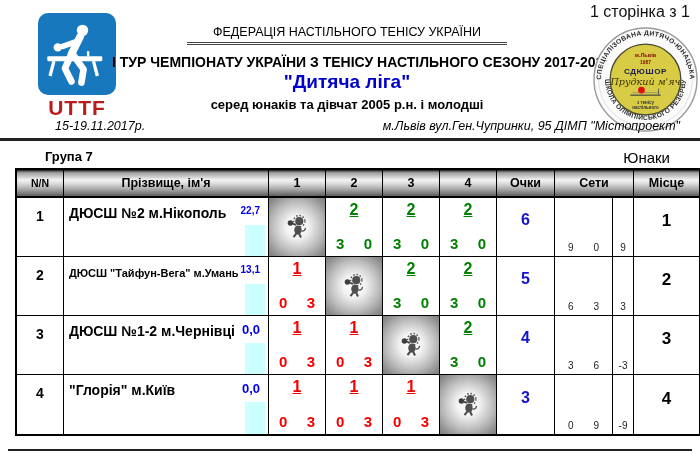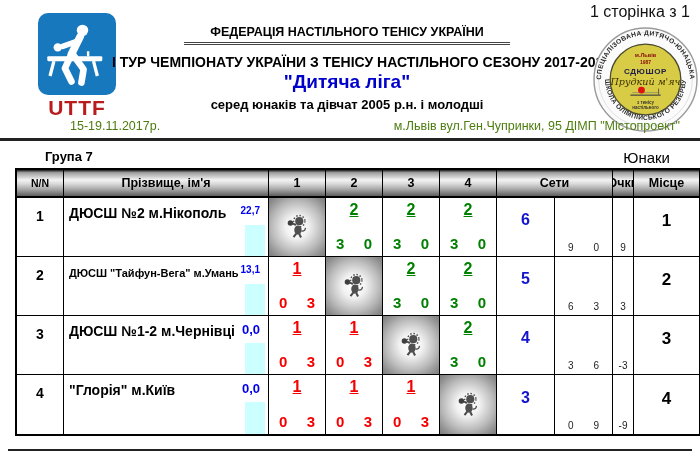--- a/index.html
+++ b/index.html
@@ -10,28 +10,28 @@
   
   .page-indicator { position:absolute; top:3px; right:10px; font-size:16px; color:#111; }
 
   .logo-wrap { position:absolute; left:38px; top:13px; width:78px; text-align:center; }
   .logo-box { width:78px; height:82px; background:#1878BE; border-radius:10px;
               display:flex; align-items:center; justify-content:center; }
   .logo-box svg { width:66px; height:66px; }
   .logo-text { margin-top:1px; color:#b91c1c; font-weight:bold; font-size:21px; letter-spacing:1px; }
 
   .head-center { position:absolute; left:112px; right:118px; top:22px; text-align:center; }
-  .fed-title { display:inline-block; font-weight:bold; font-size:12.5px; padding:0 26px 3px 26px;
+  .fed-title { display:inline-block; font-weight:normal; font-size:12.5px; padding:0 26px 3px 26px;
                border-bottom:3px double #444; }
   .tour-title { margin-top:9px; font-weight:bold; font-size:14px; white-space:nowrap; }
   .league-title { margin-top:1px; font-weight:bold; font-size:19px; color:#0000CC; }
   .subtitle { margin-top:4px; font-weight:bold; font-size:13px; }
 
-  .date-line { position:absolute; left:0; right:0; top:119px; height:17px; 
-               font-size:12.5px; color:#4d7c0f;margin-left:15px; }
+  .date-line { position:absolute; left:0; right:0; top:119px; height:17px; font-style:italic;
+               font-size:12.5px; color:#000000; }
   .date-left { position:absolute; left:55px; top:0; }
   .venue-right { position:absolute; right:20px; top:0; }
 
   .rule-top { position:absolute; left:0; top:138px; width:700px; height:3px;
               border-top:2px solid #222; border-bottom:1px solid #222; }
   .rule-bottom { position:absolute; left:8px; top:449px; width:684px; height:0;
                  border-top:2px solid #222; }
 
   
   .seal { position:absolute; left:592px; top:26px; width:107px; height:107px; }
@@ -157,22 +157,22 @@
   <div class="gender-label">Юнаки</div>
 
   <div class="grid">
 
     <div class="cell hcell hnn">N/N</div>
     <div class="cell hcell">Прізвище, ім'я</div>
     <div class="cell hcell">1</div>
     <div class="cell hcell">2</div>
     <div class="cell hcell">3</div>
     <div class="cell hcell">4</div>
+    <div class="cell hcell">Очки</div>
     <div class="cell hcell hsets">Сети</div>
-    <div class="cell hcell">Очки</div>
     <div class="cell hcell last-col">Місце</div>
 
     <div class="cell nn">1</div>
     <div class="cell name-cell">
       <span class="tname">ДЮСШ №2 м.Нікополь</span>
       <span class="trating">22,7</span>
       <span class="cyan"></span>
     </div>
     <div class="cell match self">
       <svg class="lion" viewBox="0 0 26 28">

